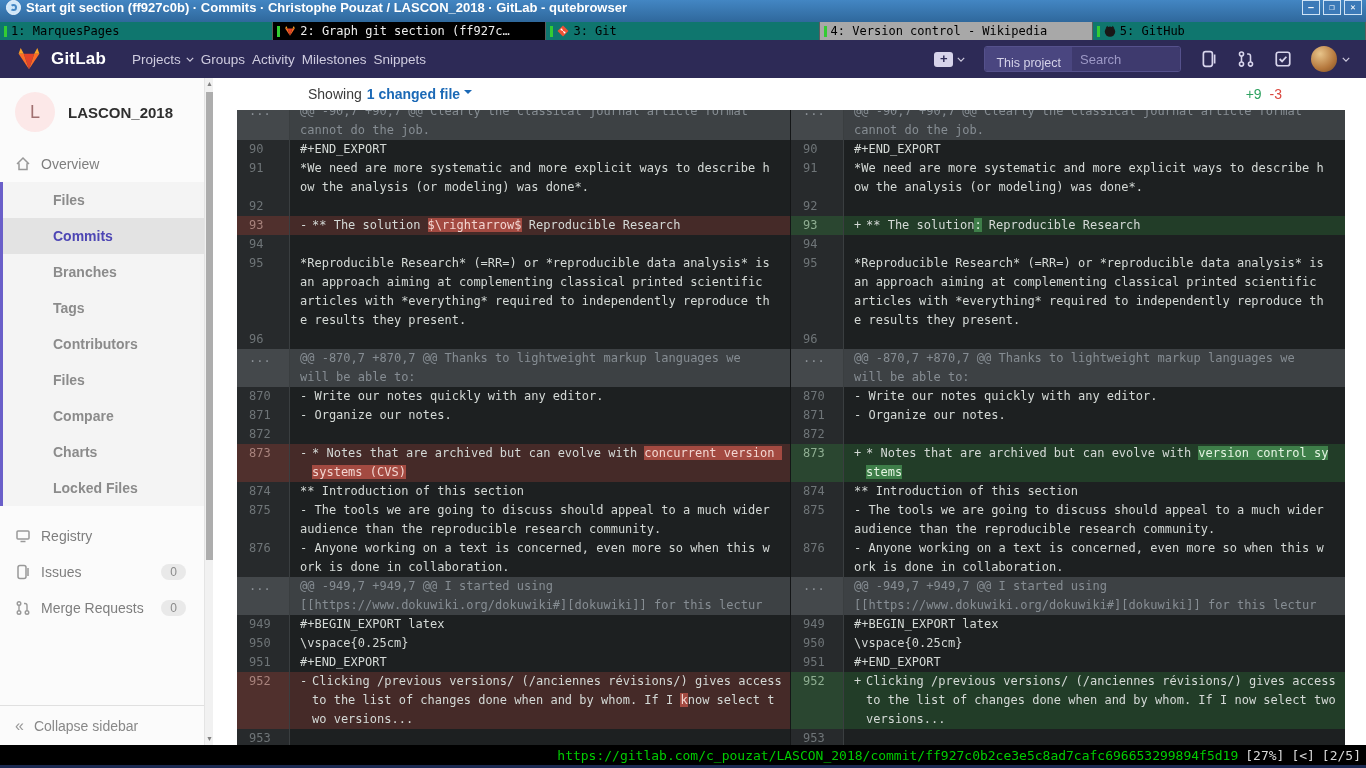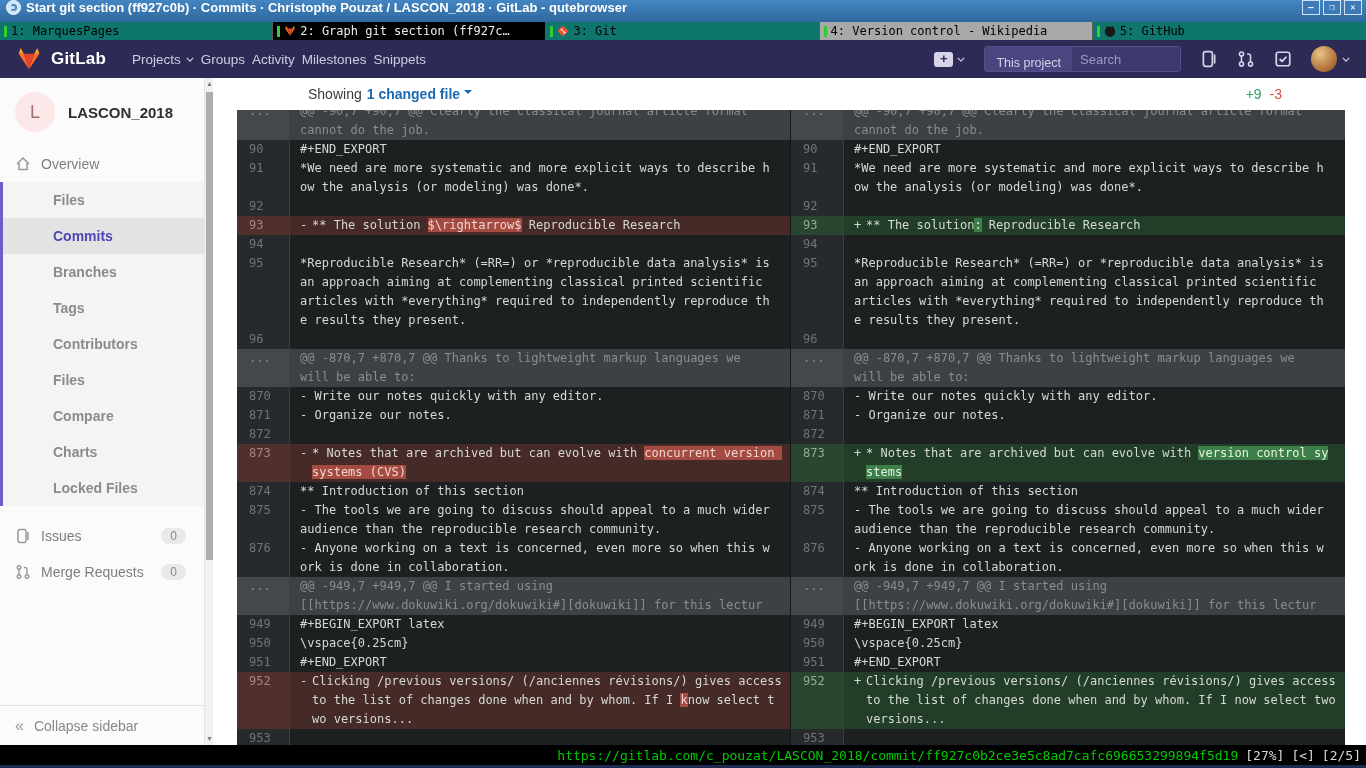--- a/index.html
+++ b/index.html
@@ -288,20 +288,27 @@
         <div class="sb-sub">Tags</div>
         <div class="sb-sub">Contributors</div>
         <div class="sb-sub">Files</div>
         <div class="sb-sub">Compare</div>
         <div class="sb-sub">Charts</div>
         <div class="sb-sub">Locked Files</div>
       </div>
 
       <div class="sb-gap"></div>
 
+      <div class="sb-item">
+        <svg class="sb-ico" viewBox="0 0 16 16">
+          <rect x="2" y="3" width="12" height="8" rx="1" stroke="#999" stroke-width="1.5" fill="none"></rect>
+          <path d="M5.5 13.5 h5" stroke="#999" stroke-width="1.5"></path>
+        </svg>
+        <span class="lbl">Registry</span>
+      </div>
 
       <div class="sb-item">
         <svg class="sb-ico" viewBox="0 0 16 16">
           <rect x="3" y="1.5" width="8" height="13" rx="2" stroke="#999" stroke-width="1.5" fill="none"></rect>
           <path d="M13 4 v8" stroke="#999" stroke-width="1.5"></path>
         </svg>
         <span class="lbl">Issues</span>
         <span class="badge">0</span>
       </div>
 

